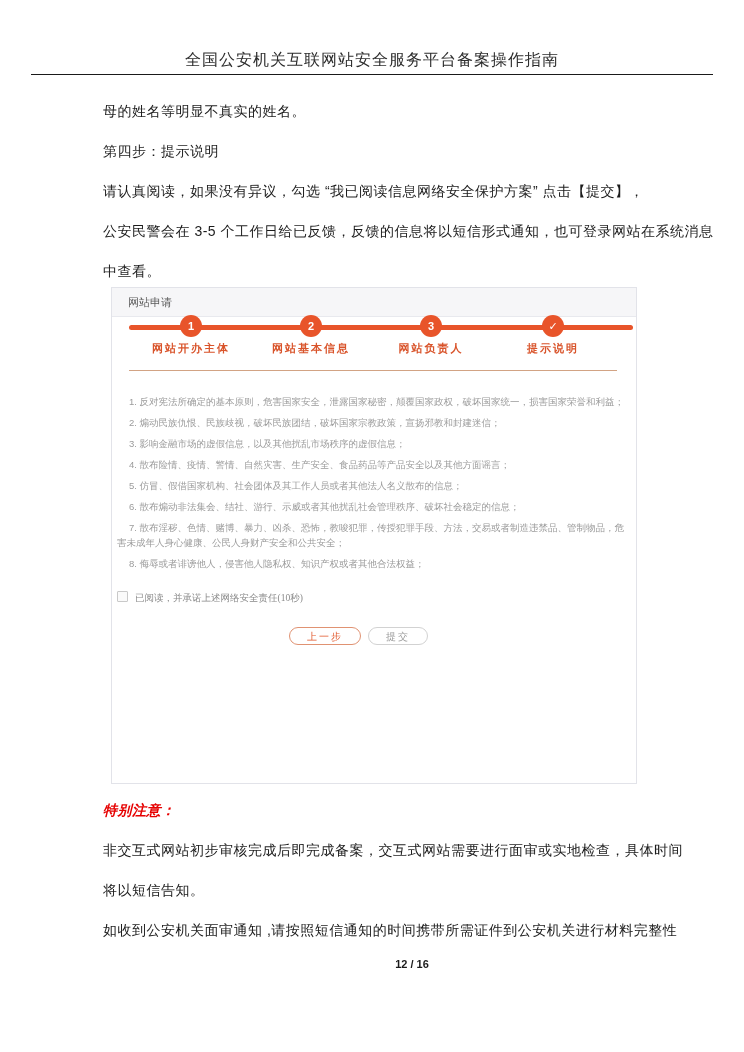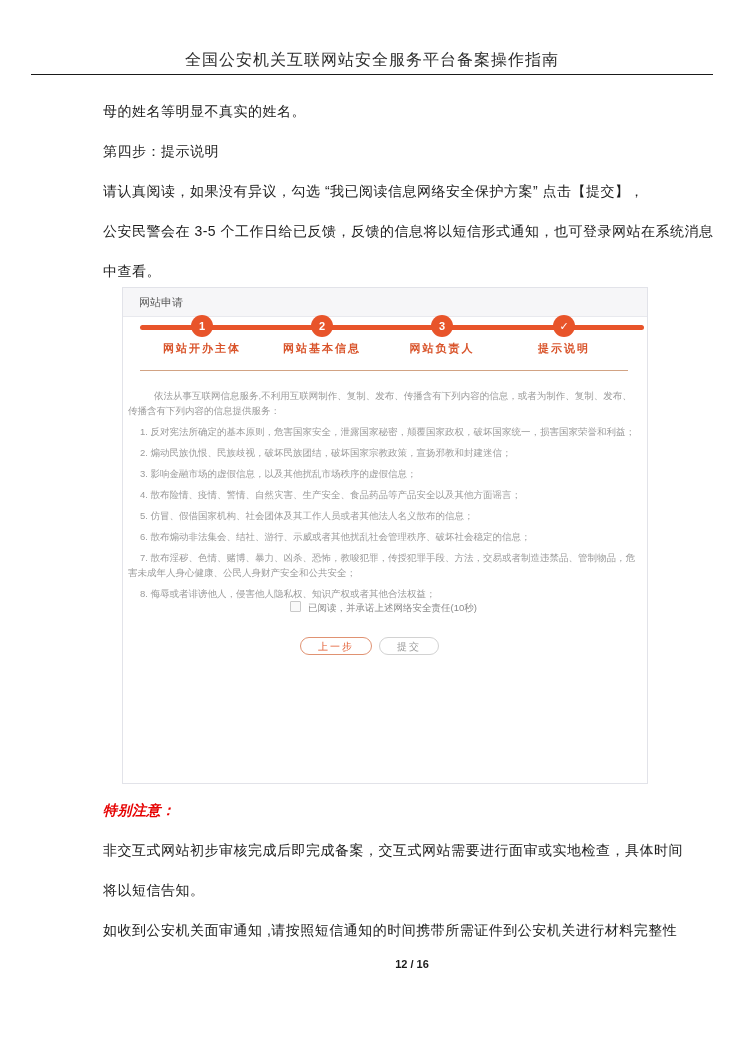--- a/index.html
+++ b/index.html
@@ -17,21 +17,21 @@
     position:absolute; top:74px; left:31px; width:682px; height:1px; background:#1a1a1a;
   }
   
   .bline {
     position:absolute; left:103px; width:548px; font-size:14px;
     letter-spacing:0.5px; line-height:17px; color:#1c1c1c; white-space:nowrap;
   }
   .red-bold { color:#e60000; font-weight:bold;font-style:italic; }
   
   .panel {
-    position:absolute; left:122px; top:287px; width:526px; height:497px;
+    position:absolute; left:111px; top:287px; width:526px; height:497px;
     background:#ffffff; border:1px solid #e2e3e9; box-sizing:border-box;
   }
   .panel-header {
     height:28px; line-height:28px; background:#f6f6f8; border-bottom:1px solid #e8e9ee;
     padding-left:16px; font-size:11px; color:#5a5a5a;
   }
   .steps { position:relative; height:53px; }
   .step-line {
     position:absolute; top:8px; left:17px; width:504px; height:5px;
     background:#e8542a; border-radius:3px;
@@ -45,21 +45,21 @@
   .step-label {
     margin-top:4px; font-size:11px; font-weight:bold; color:#d9542b; letter-spacing:2px;
   }
   .panel-divider { height:1px; background:#d2a384; margin:0 19px 0 17px; }
   .notice { padding:17px 8px 0 5px; font-size:9.5px; color:#9b9b9b; }
   .notice-title {
     text-align:center; font-size:10.5px; line-height:14px; color:#8a8a8a; margin:0 0 13px 0;
   }
   .notice-intro { line-height:15px; text-indent:26px; margin:0; }
   .notice-item { line-height:15px; text-indent:12px; margin:6px 0 0 0; }
-  .checkbox-row { text-align:center; font-size:9.5px; color:#8a8a8a; }
+  .checkbox-row { margin-top:20px; text-align:left; font-size:9.5px; color:#8a8a8a;font-family:Liberation Serif, serif; }
   .checkbox {
     display:inline-block; width:9px; height:9px; border:1px solid #c9c9c9;
     background:#fafafa; border-radius:1px; margin-right:7px; vertical-align:-1px;
   }
   .btn-row { margin-top:22px; text-align:center; padding-right:28px; }
   .btn {
     display:inline-block; height:18px; line-height:17px; font-size:10px;
     border-radius:10px; padding:0 17px; background:#ffffff; box-sizing:border-box;
     letter-spacing:2px; cursor:pointer;
   }
@@ -104,21 +104,20 @@
       </div>
       <div class="step" style="left:381px;">
         <div class="step-circle">✓</div>
         <div class="step-label">提示说明</div>
       </div>
     </div>
 
     <div class="panel-divider"></div>
 
     <div class="notice">
-      <p class="notice-intro">依法从事互联网信息服务,不利用互联网制作、复制、发布、传播含有下列内容的信息，或者为制作、复制、发布、传播含有下列内容的信息提供服务：</p>
       <p class="notice-item">1. 反对宪法所确定的基本原则，危害国家安全，泄露国家秘密，颠覆国家政权，破坏国家统一，损害国家荣誉和利益；</p>
       <p class="notice-item">2. 煽动民族仇恨、民族歧视，破坏民族团结，破坏国家宗教政策，宣扬邪教和封建迷信；</p>
       <p class="notice-item">3. 影响金融市场的虚假信息，以及其他扰乱市场秩序的虚假信息；</p>
       <p class="notice-item">4. 散布险情、疫情、警情、自然灾害、生产安全、食品药品等产品安全以及其他方面谣言；</p>
       <p class="notice-item">5. 仿冒、假借国家机构、社会团体及其工作人员或者其他法人名义散布的信息；</p>
       <p class="notice-item">6. 散布煽动非法集会、结社、游行、示威或者其他扰乱社会管理秩序、破坏社会稳定的信息；</p>
       <p class="notice-item">7. 散布淫秽、色情、赌博、暴力、凶杀、恐怖，教唆犯罪，传授犯罪手段、方法，交易或者制造违禁品、管制物品，危害未成年人身心健康、公民人身财产安全和公共安全；</p>
       <p class="notice-item">8. 侮辱或者诽谤他人，侵害他人隐私权、知识产权或者其他合法权益；</p>
 
       <div class="checkbox-row">

